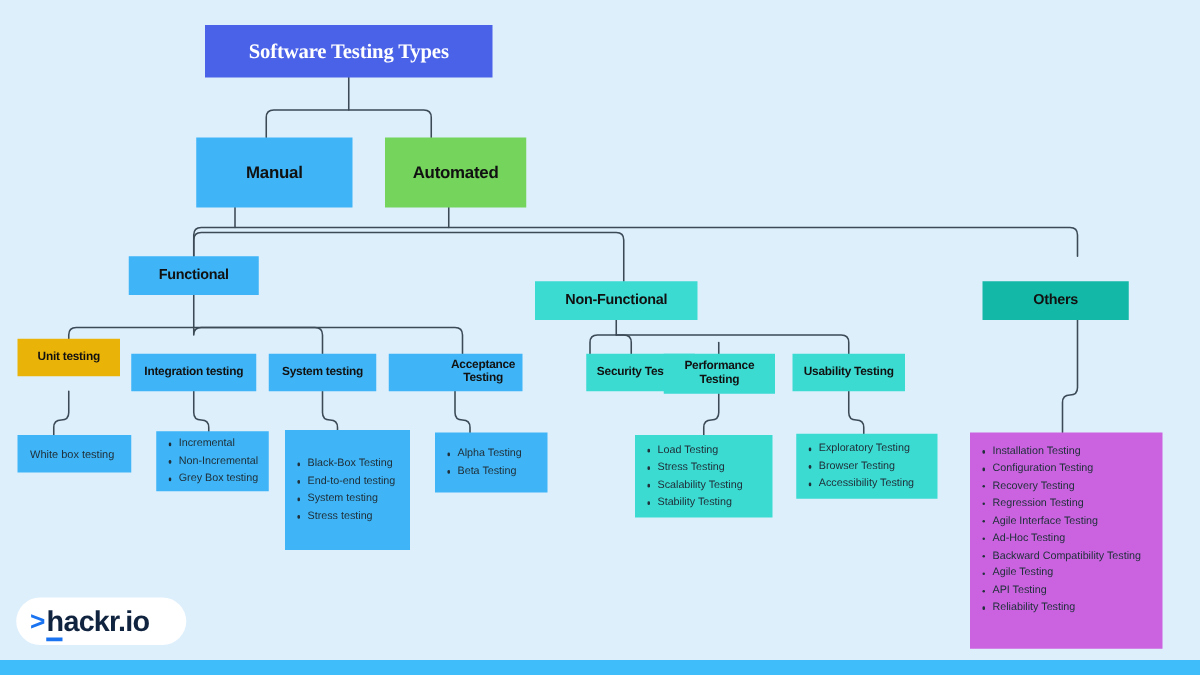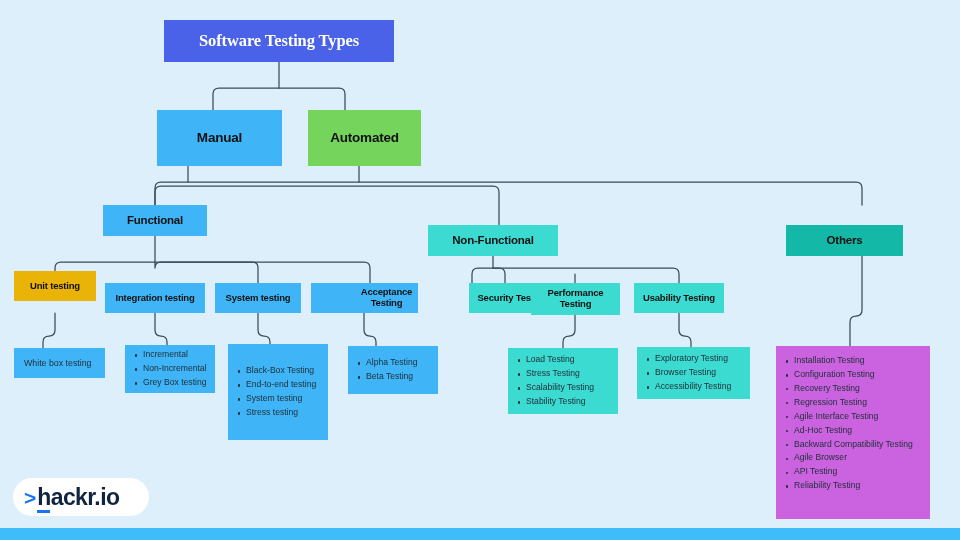--- a/index.html
+++ b/index.html
@@ -219,21 +219,21 @@
 
 <div class="listbox wrapli" style="left:776px;top:346px;width:154px;height:173px;background:#cb63e0;align-items:flex-start;padding-top:8px;">
   <ul>
     <li>Installation Testing</li>
     <li>Configuration Testing</li>
     <li>Recovery Testing</li>
     <li>Regression Testing</li>
     <li>Agile Interface Testing</li>
     <li>Ad-Hoc Testing</li>
     <li>Backward Compatibility Testing</li>
-    <li>Agile Browser</li>
+    <li>Agile Testing</li>
     <li>API Testing</li>
     <li>Reliability Testing</li>
   </ul>
 </div>
 
 <div id="logo">
   <span class="chev">&gt;</span>
   <span class="wordmark">
     <span>hackr.io</span>
     <span class="uline"></span>

